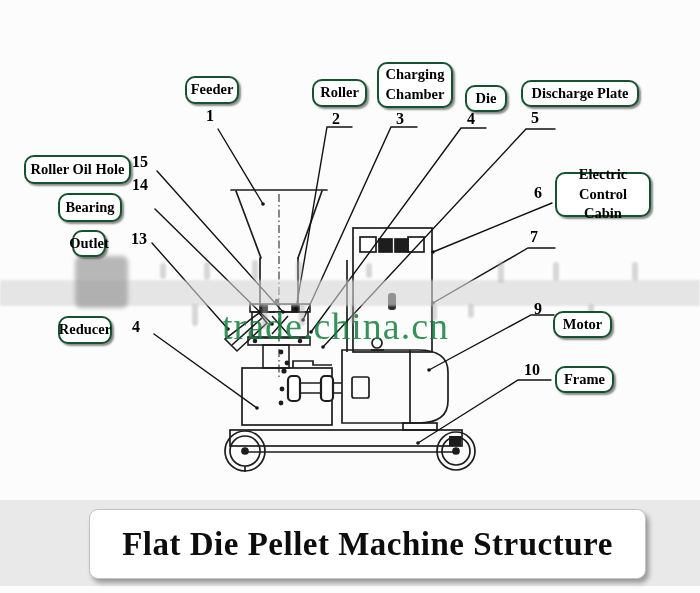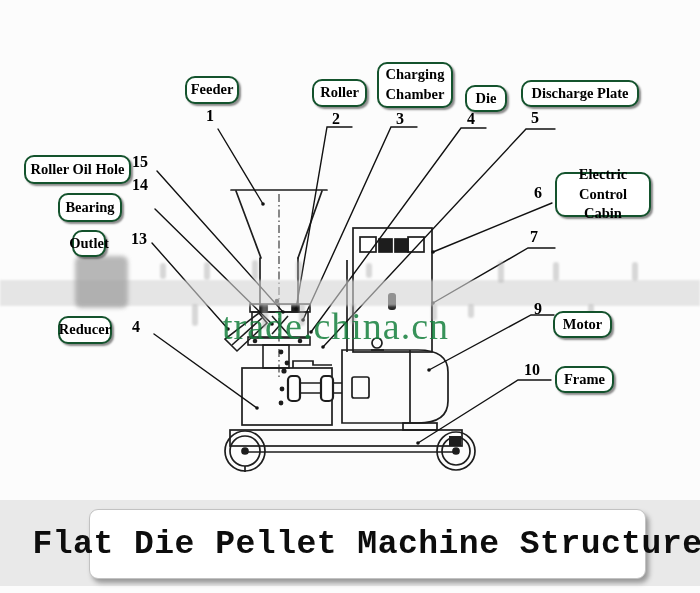--- a/index.html
+++ b/index.html
@@ -16,21 +16,21 @@
            font-size:38px;font-weight:400;color:#15803d;opacity:.85;letter-spacing:1px;white-space:nowrap;margin-top:41px;}
   .streak{position:absolute;width:6px;background:#ababab;opacity:.45;filter:blur(1.2px);z-index:2;border-radius:3px;}
   
   .lbl{position:absolute;z-index:3;background:#fff;border:2px solid #14532d;border-radius:10px;
        box-shadow:2px 2px 2px rgba(0,0,0,.45);display:flex;align-items:center;justify-content:center;
        text-align:center;font-weight:700;font-size:14.5px;line-height:1.35;color:#000;box-sizing:border-box;padding:1px 3px;}
   .num{position:absolute;z-index:3;font-weight:700;font-size:16px;color:#000;}
   
   .title-box{position:absolute;left:89px;top:509px;width:555px;height:68px;background:#fff;
              border:1px solid #c2c2c2;border-radius:9px;box-shadow:3px 4px 5px rgba(0,0,0,.35);
-             display:flex;align-items:center;justify-content:center;z-index:3;font-family:Liberation Mono, monospace;}
+             display:flex;align-items:center;justify-content:center;z-index:3;}
   .title-box span{font-weight:700;font-size:33px;color:#0d0d0d;letter-spacing:.5px;white-space:nowrap;}
 </style>
 </head>
 <body>
 
 <div class="stage">
 
   <div class="bottom-strip"></div>
 
   <svg class="draw" width="700" height="593" viewBox="0 0 700 593">

